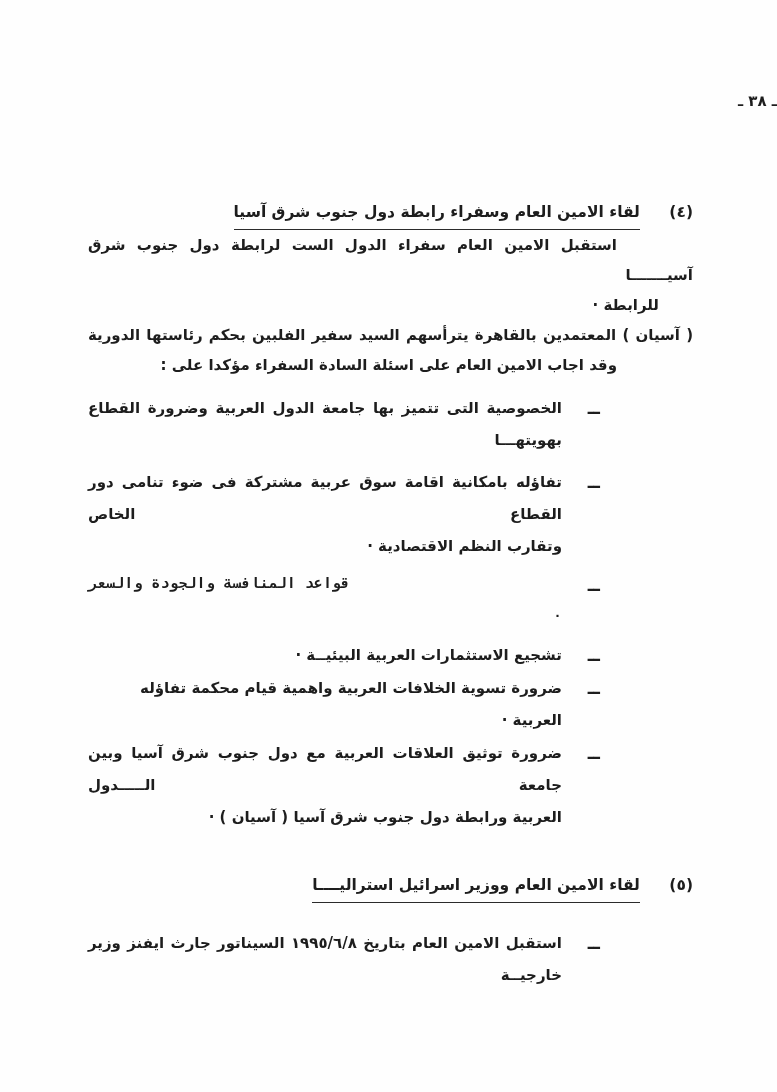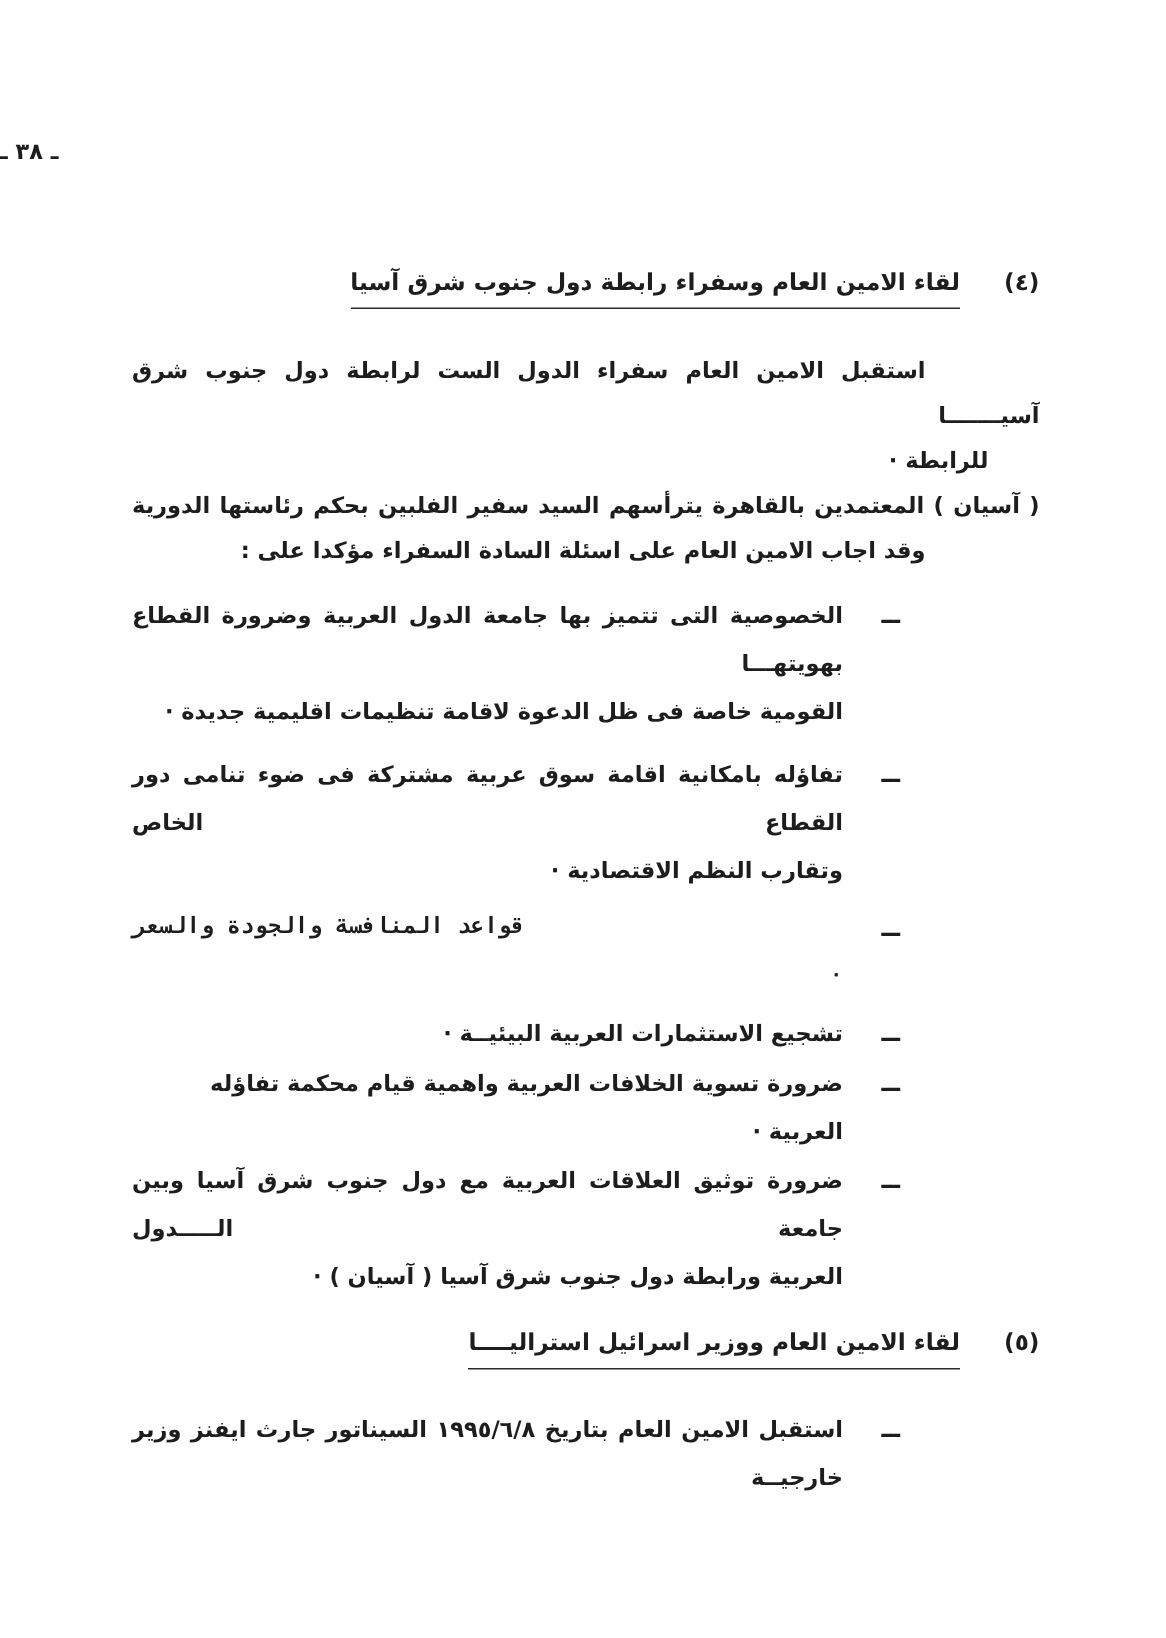--- a/index.html
+++ b/index.html
@@ -3,30 +3,30 @@
 <meta charset="utf-8">
 <style>
   html,body{margin:0;padding:0;background:#ffffff;}
   body{width:777px;height:1092px;overflow:hidden;}
   .page{
     position:relative;width:777px;height:1092px;background:#fefefe;
     font-family:"DejaVu Sans",sans-serif;font-weight:700;color:#1d1d1d;
     direction:rtl;
   }
   .pageno{
-    position:absolute;top:92px;left:0;right:0;text-align:left;
+    position:absolute;top:92px;left:0;right:0;text-align:right;
     font-size:15px;letter-spacing:2px;
   }
   .content{position:absolute;top:0;right:84px;left:88px;}
   .heading{font-size:15.5px;line-height:24px;white-space:nowrap;}
   .heading.h4{margin-top:176px;}
   .heading.h5{margin-top:16px;}
   .hnum{display:inline-block;margin-left:24px;}
-  .htitle{display:inline-block;border-bottom:1.8px solid #2b2b2b;padding-bottom:5px;}
-  .para{margin-top:26px;font-size:15px;line-height:30px;}
+  .htitle{display:inline-block;border-bottom:1.8px solid #2b2b2b;padding-bottom:5px;margin-top:24px;}
+  .para{font-size:15px;line-height:30px;}
   .pline,.bline{min-height:1em;}
   .ind{text-indent:76px;}
   .ind-sm{text-indent:34px;}
   .full{text-align:justify;text-align-last:justify;}
   .bullet{display:flex;align-items:flex-start;margin-right:93px;font-size:15px;line-height:32px;}
   .bullet.b1{margin-top:12px;}
   .bullet.b2{margin-top:10px;}
   .bullet.b3{margin-top:7px;}
   .bullet.b4{margin-top:6px;}
   .bullet.b5{margin-top:1px;}
@@ -54,21 +54,20 @@
       <div class="pline ind full">استقبل الامين العام سفراء الدول الست لرابطة دول جنوب شرق آسيـــــــا</div>
       <div class="pline ind-sm">للرابطة ·</div>
       <div class="pline full">( آسيان ) المعتمدين بالقاهرة يترأسهم السيد سفير الفلبين بحكم رئاستها الدورية</div>
       <div class="pline ind">وقد اجاب الامين العام على اسئلة السادة السفراء مؤكدا على :</div>
     </div>
 
     <div class="bullet b1">
       <span class="dash">ــ</span>
       <div class="btext">
         <div class="bline full">الخصوصية التى تتميز بها جامعة الدول العربية وضرورة القطاع بهويتهـــا</div>
-        <div class="bline">القومية خاصة فى ظل الدعوة لاقامة تنظيمات اقليمية جديدة ·</div>
       </div>
     </div>
 
     <div class="bullet b2">
       <span class="dash">ــ</span>
       <div class="btext">
         <div class="bline full">تفاؤله بامكانية اقامة سوق عربية مشتركة فى ضوء تنامى دور القطاع الخاص</div>
         <div class="bline">وتقارب النظم الاقتصادية ·</div>
       </div>
     </div>

